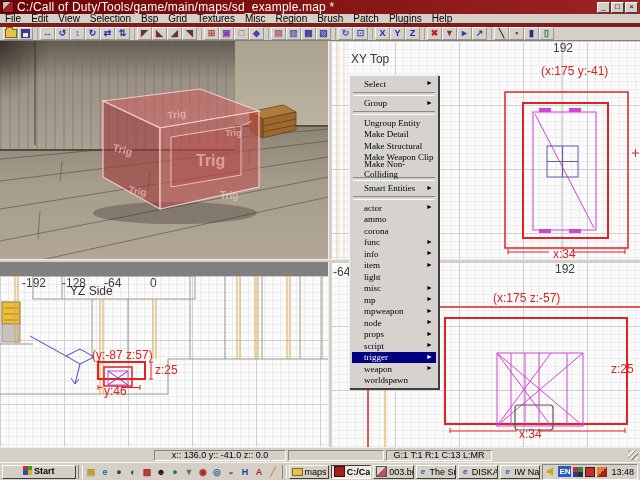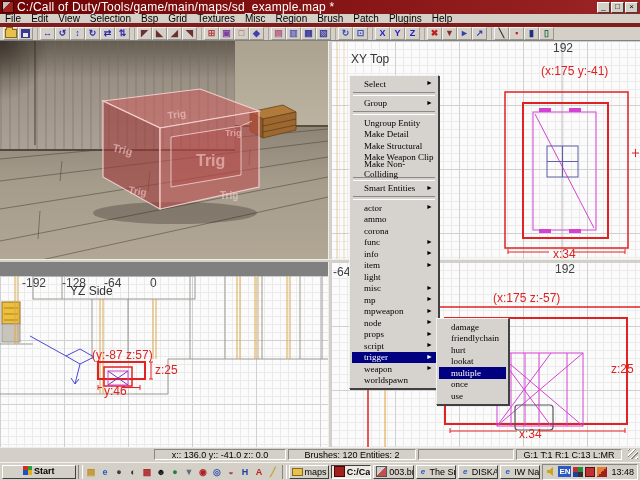--- a/index.html
+++ b/index.html
@@ -70,21 +70,21 @@
     padding:2px;z-index:50;box-sizing:border-box;}
   #ctxmenu{left:349px;top:75px;width:90px;}
   #submenu{left:436px;top:318px;width:73px;z-index:60;}
   .ctx-item{height:11.5px;display:flex;align-items:center;position:relative;
     padding-left:12px;font-size:9px;color:#000;font-family:Liberation Serif, serif;}
   .ctx-item .ctx-arrow{position:absolute;right:3px;font-size:7px;line-height:7px;}
   .ctx-item.hl{background:#000080;color:#fff;}
   .ctx-sep{height:2px;margin:2px 1px;border-top:1px solid #8a8a8a;border-bottom:1px solid #fff;}
   
   .statusbar{position:absolute;left:0;top:447px;width:640px;height:15px;background:#d4d0c8;
-    display:flex;gap:2px;font-size:9px;box-sizing:border-box;padding:1px 2px;
+    display:flex;align-items:center;gap:2px;font-size:9px;box-sizing:border-box;padding:1px 2px;
     border-top:1px solid #f0eee8;}
   .sb-spacer{width:150px;flex:none;}
   .sb-panel{height:11px;border:1px solid;border-color:#8a8680 #fff #fff #8a8680;
     display:flex;align-items:center;justify-content:center;white-space:nowrap;flex:none;
     padding:0 3px;box-sizing:border-box;color:#000;}
   .sb-c{width:132px}.sb-b{width:128px}.sb-e{width:96px}.sb-s{width:106px}
   .sb-grip{margin-left:auto;width:10px;height:10px;flex:none;
     background:repeating-linear-gradient(135deg,#fff 0 1px,#8a8680 1px 2px,transparent 2px 4px);}
   
   .taskbar{position:absolute;left:0;top:462px;width:640px;height:18px;background:#d4d0c8;
@@ -538,48 +538,24 @@
         <span class="ctx-arrow">►</span>
       </div>
       <div class="ctx-item">
         <span class="ctx-label">weapon</span>
         <span class="ctx-arrow">►</span>
       </div>
       <div class="ctx-item">
         <span class="ctx-label">worldspawn</span>
       </div>
     </div>
-  <div class="ctxmenu" id="submenu">
-      <div class="ctx-item">
-        <span class="ctx-label">damage</span>
-      </div>
-      <div class="ctx-item">
-        <span class="ctx-label">friendlychain</span>
-      </div>
-      <div class="ctx-item">
-        <span class="ctx-label">hurt</span>
-      </div>
-      <div class="ctx-item">
-        <span class="ctx-label">lookat</span>
-      </div>
-      <div class="ctx-item hl">
-        <span class="ctx-label">multiple</span>
-      </div>
-      <div class="ctx-item">
-        <span class="ctx-label">once</span>
-      </div>
-      <div class="ctx-item">
-        <span class="ctx-label">use</span>
-      </div>
-    </div>
 
   <div class="statusbar">
     <div class="sb-spacer"></div>
     <div class="sb-panel sb-c">x:: 136.0 y:: -41.0 z:: 0.0</div>
-    <div class="sb-panel sb-b">Brushes: 120 Entities: 2</div>
     <div class="sb-panel sb-e"></div>
     <div class="sb-panel sb-s">G:1 T:1 R:1 C:13 L:MR</div>
     <div class="sb-grip"></div>
   </div>
 
   <div class="taskbar">
     <button class="start-btn">
       <span class="winflag">
           <i></i>
           <i></i>

